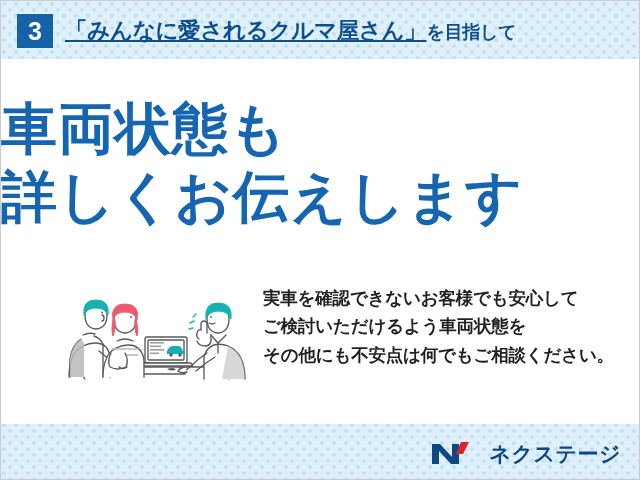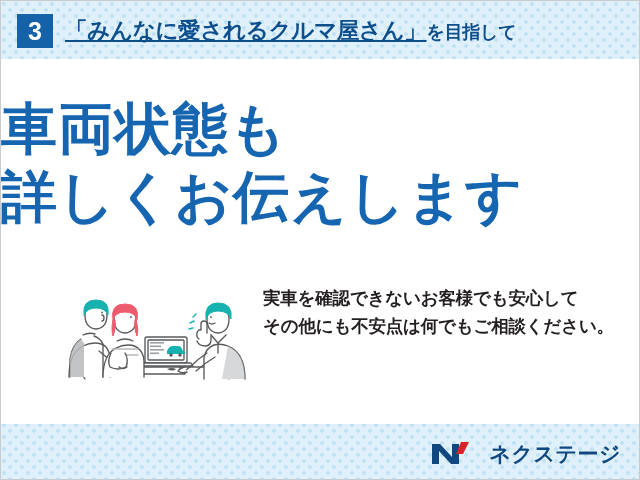--- a/index.html
+++ b/index.html
@@ -241,20 +241,21 @@
           <path d="M131 44 l4 -2"></path>
           <path d="M130 50 l4 -1"></path>
           <path d="M134 38 l3 -3"></path>
         </g>
       </g>
     </svg>
   </div>
 
   <div class="body-copy">
     <span>実車を確認できないお客様でも安心して</span>
+    <span>ご検討いただけるよう車両状態を</span>
     <span>その他にも不安点は何でもご相談ください。</span>
   </div>
 
   <div class="logo-wrap">
     <svg class="logo-mark" viewBox="0 0 40 26" xmlns="http://www.w3.org/2000/svg">
       <path d="M2 24 L2 4 L10 4 L22 17 L22 4 L29 4 L29 24 L21 24 L9 11 L9 24 Z" fill="#10477f"></path>
       <path d="M31 2 L39 2 L33 14 L26 14 Z" fill="#d8232a"></path>
     </svg>
     <div class="logo-text">ネクステージ</div>
   </div>

